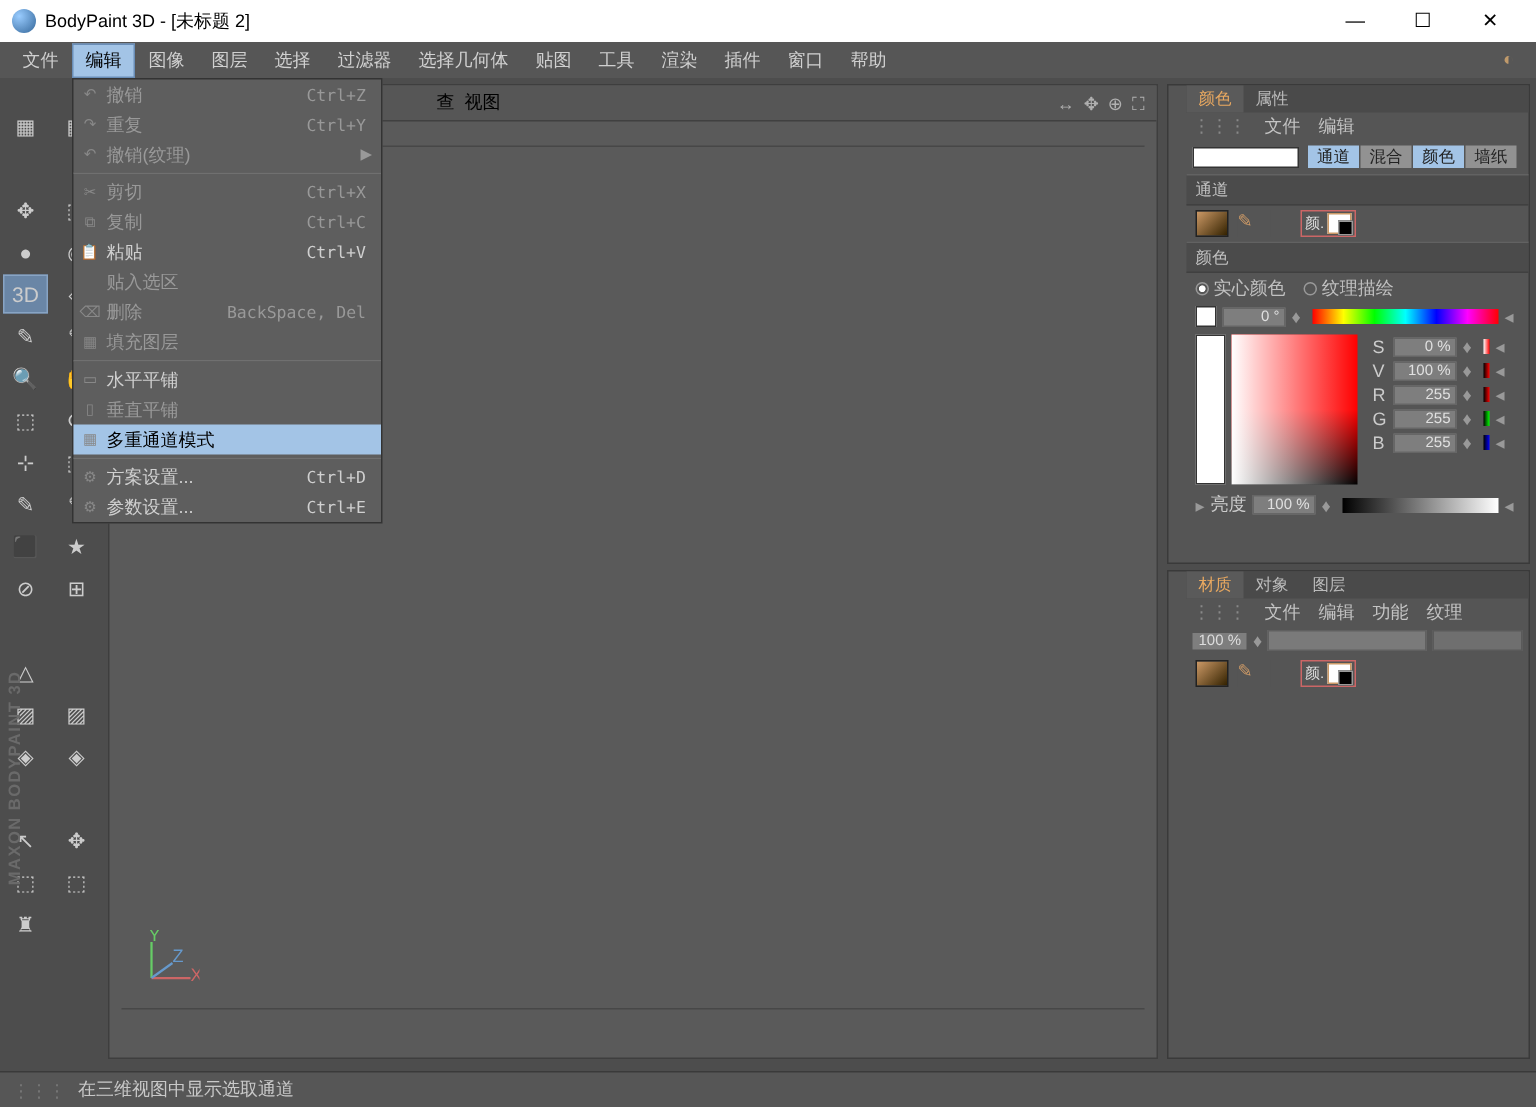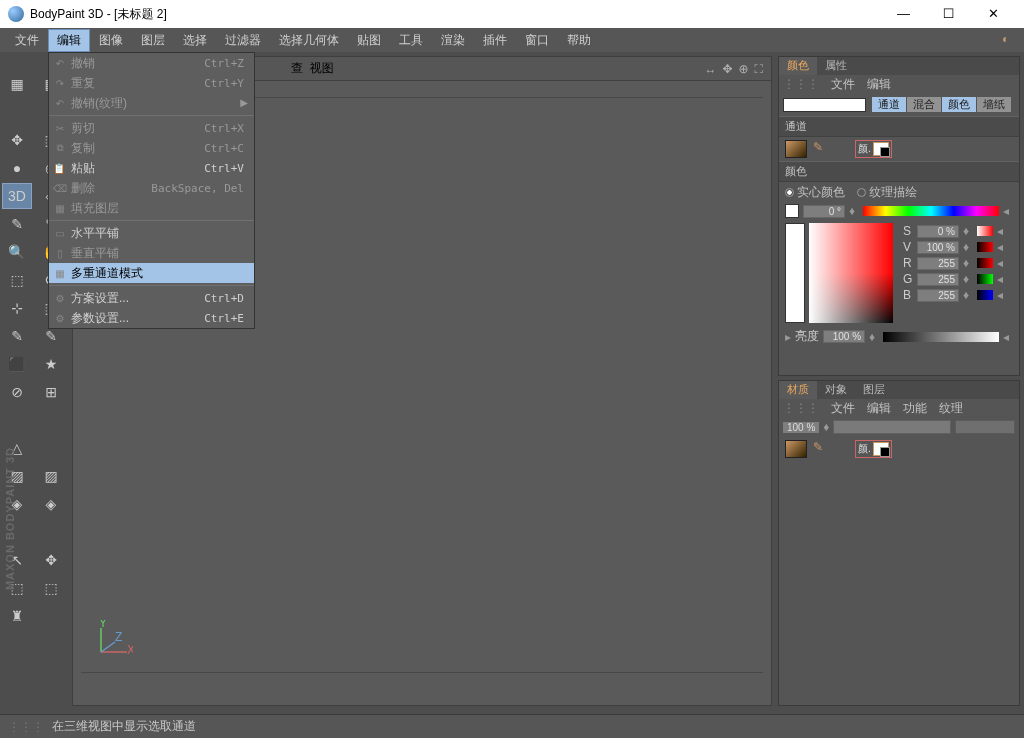--- a/index.html
+++ b/index.html
@@ -24,21 +24,21 @@
 .main { position: absolute; top: 52px; left: 0; right: 0; bottom: 28px; display: flex; }
 .lefttools { width: 72px; background: #4d4d4d; display: flex; flex-wrap: wrap; align-content: flex-start; padding-top: 18px; }
 .tool { width: 30px; height: 26px; margin: 1px 2px; display: flex; align-items: center; justify-content: center; color: #ccc; position:relative; font-size:14px;}
 .tool.active { background: #6a86a6; border:1px solid #88a4c4;}
 .viewport { flex: 1; background: #5a5a5a; border: 1px solid #3e3e3e; position: relative; margin: 4px 2px 4px 0; }
 .viewport .vtop { height: 24px; background: #565656; display: flex; align-items: center; padding: 0 8px; border-bottom:1px solid #404040;}
 .viewport .vtop .vr { margin-left: auto; display:flex; gap:6px; color:#b0b0b0; font-size:13px;}
 .viewport .canvas { position: absolute; top: 40px; left: 8px; right: 8px; bottom: 32px; background: #5a5a5a; border-top:1px solid #474747; border-bottom:1px solid #474747;}
 .axis { position: absolute; left: 12px; bottom: 12px; width: 40px; height: 40px; }
 .rightpanel { width: 250px; background: #4d4d4d; display: flex; flex-direction: column; padding: 4px; gap: 4px; }
-.panel { background: #555; border: 1px solid #3a3a3a; flex-shrink:0;}
+.panel { background: #555; border: 1px solid #3a3a3a; flex-shrink:0;padding-left:12px;}
 .tabs { display: flex; height: 18px; background: #4a4a4a; }
 .tab { padding: 1px 8px; color: #bbb; font-size:11px;}
 .tab.active { background: #5a5a5a; color: #e8a860; }
 .panelmenu { display: flex; height: 18px; padding: 0 4px; gap: 12px; align-items: center; color: #c4c4c4; font-size:11px;}
 .panelmenu .grip{color:#888;}
 .btabs { display: flex; gap: 1px; padding: 2px 4px; }
 .btabs .bt { background: #929292; color: #222; padding: 0 6px; font-size:11px; }
 .btabs .bt.sel { background: #a3c4e6; }
 .section { padding: 2px 6px; color: #c0c0c0; font-size:11px; }
 .section.hdr { background: #4b4b4b; border-top:1px solid #626262; border-bottom:1px solid #404040;}
@@ -120,20 +120,23 @@
       <span class="dicon">⧉</span>
       <span>复制</span>
       <span class="shortcut">Ctrl+C</span>
     </div>
     <div class="ditem enabled">
       <span class="dicon">📋</span>
       <span>粘贴</span>
       <span class="shortcut">Ctrl+V</span>
     </div>
     <div class="ditem">
+      <span>贴入选区</span>
+    </div>
+    <div class="ditem">
       <span class="dicon">⌫</span>
       <span>删除</span>
       <span class="shortcut">BackSpace, Del</span>
     </div>
     <div class="ditem">
       <span class="dicon">▦</span>
       <span>填充图层</span>
     </div>
     <div class="sep"></div>
     <div class="ditem enabled">

